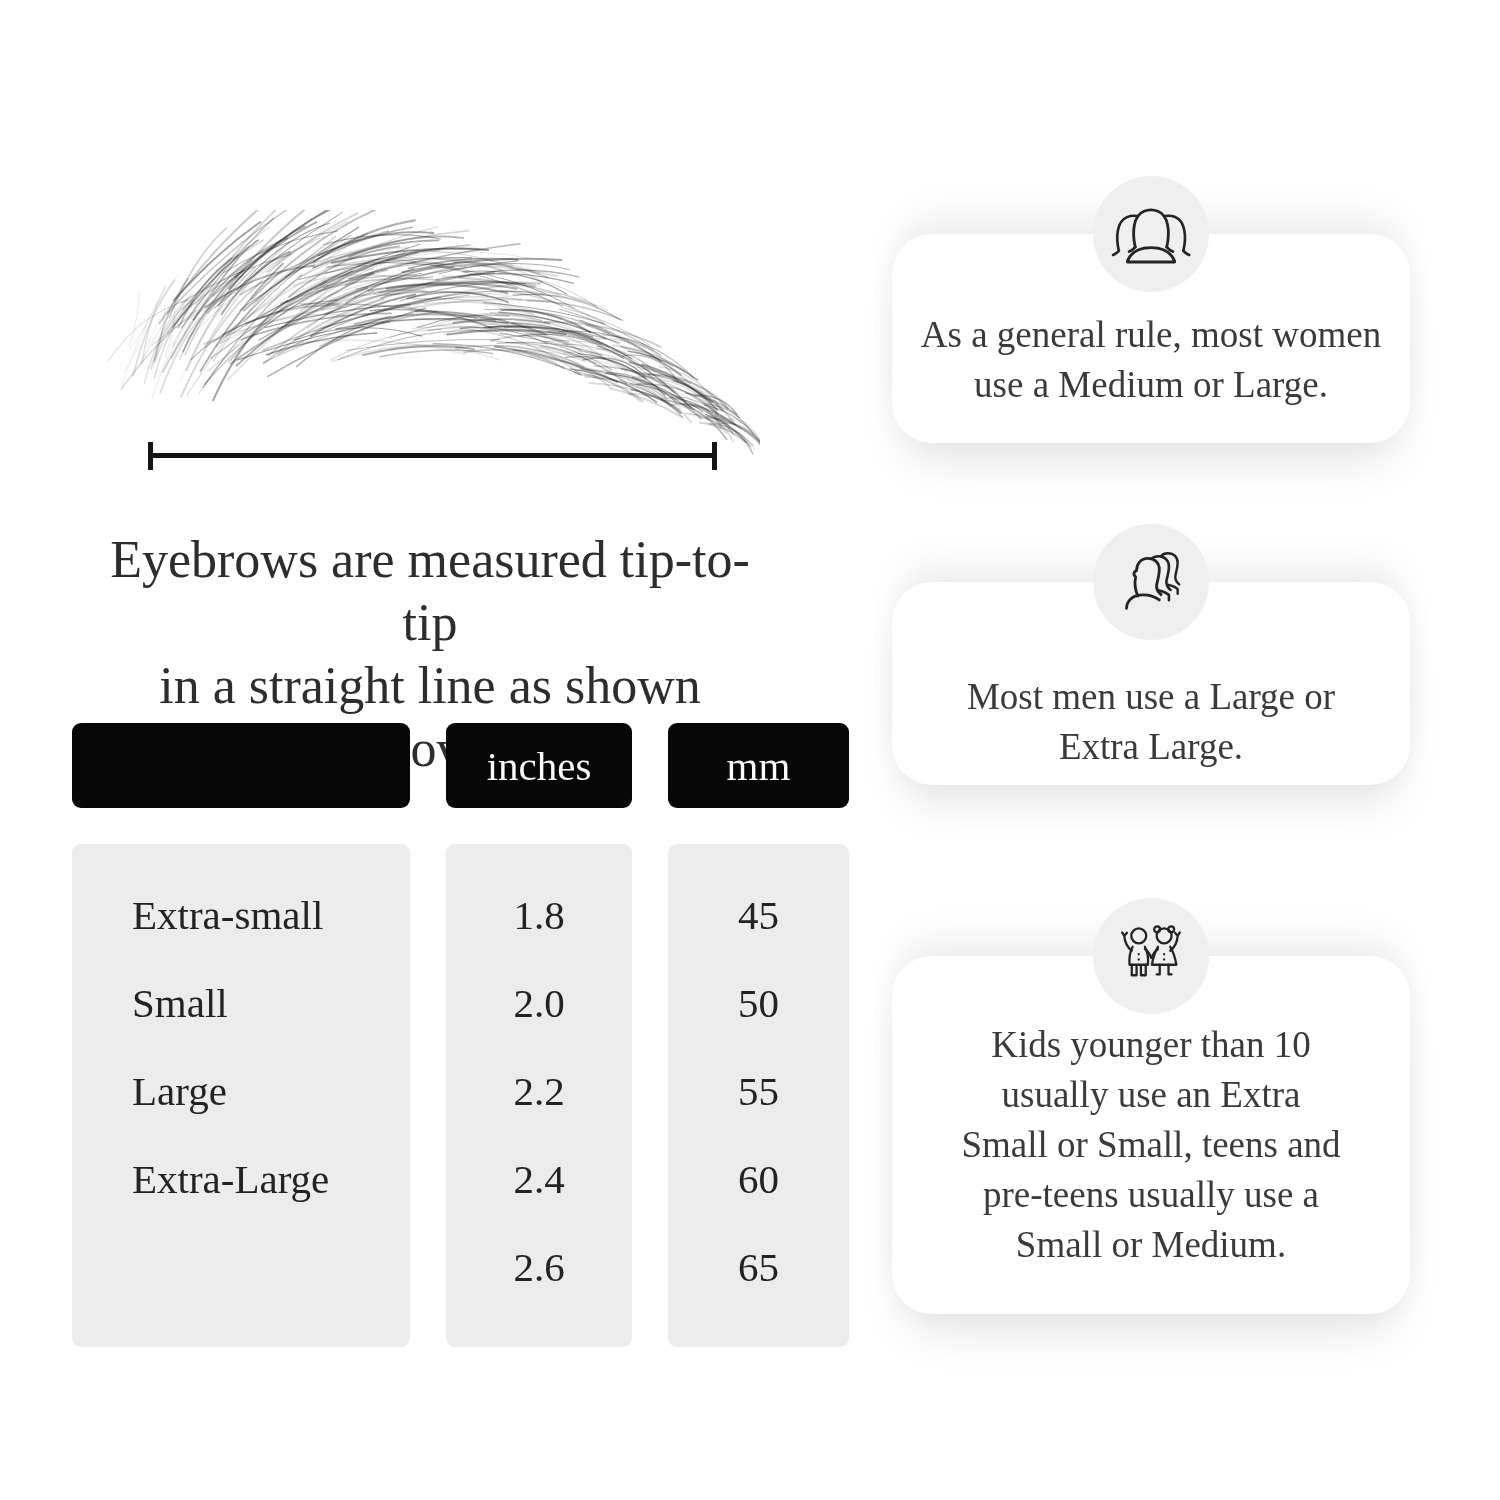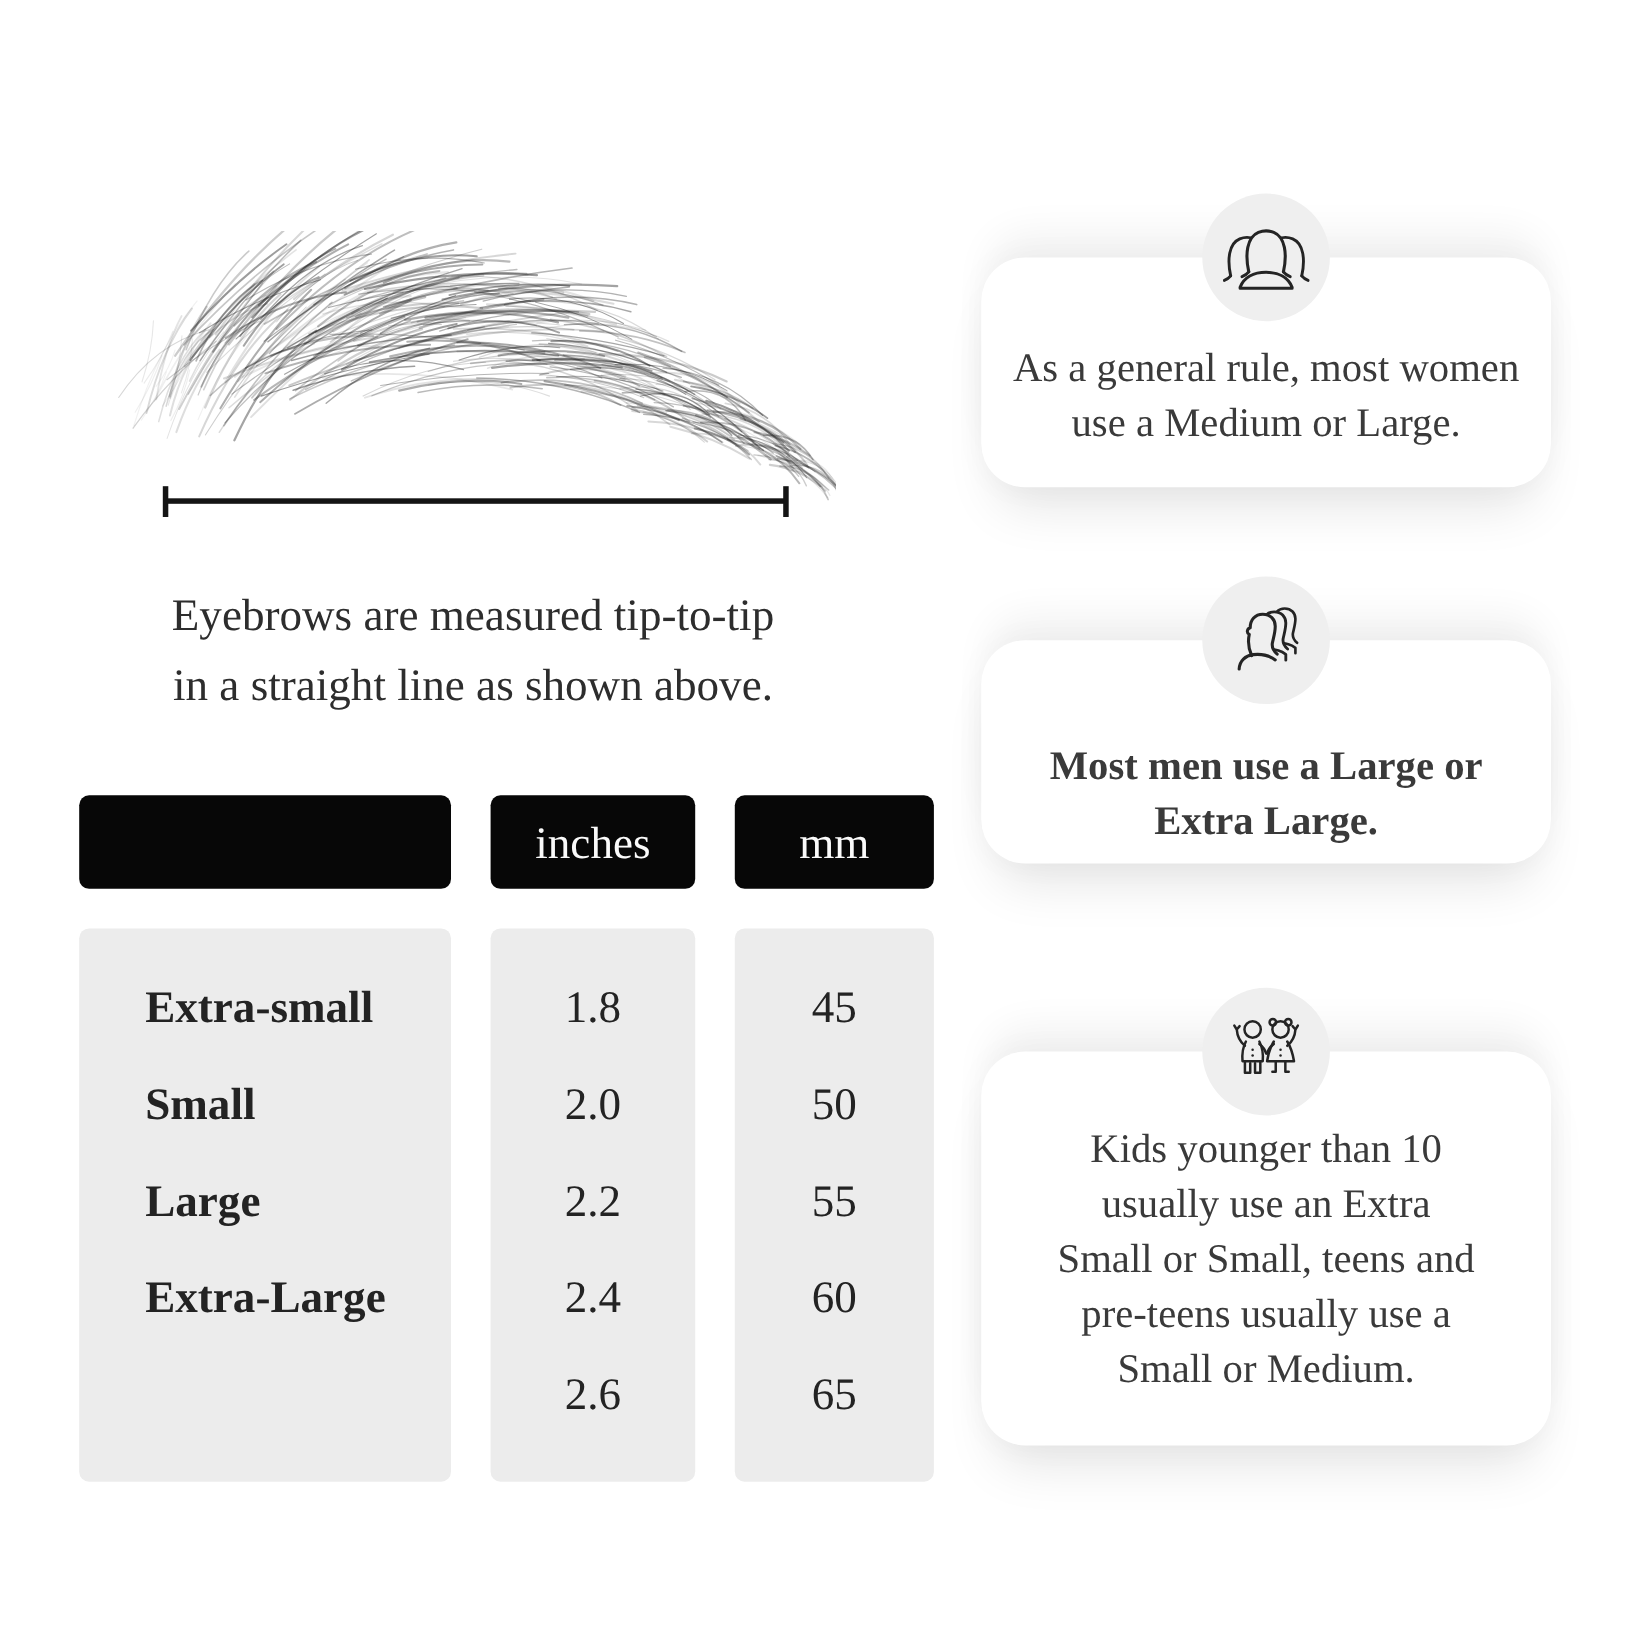--- a/index.html
+++ b/index.html
@@ -8,46 +8,46 @@
 
   
   #brow-svg{position:absolute;left:100px;top:210px;width:660px;height:245px;}
 
   .measure-wrap{position:absolute;left:145px;top:440px;width:575px;height:34px;}
   .measure-bar{position:absolute;left:6px;right:6px;top:13px;height:5px;background:#141414;}
   .measure-cap{position:absolute;top:2px;width:5px;height:28px;background:#141414;}
   .cap-l{left:3px;} .cap-r{right:3px;}
 
   .caption{position:absolute;left:95px;top:528px;width:670px;text-align:center;
-           font-size:41px;line-height:63px;color:#2d2d2d;}
+           font-size:52px;line-height:63px;color:#2d2d2d;}
 
   
   .size-table{position:absolute;left:72px;top:723px;width:719px;
               display:grid;grid-template-columns:338px 186px 181px;column-gap:7px;row-gap:10px;gap:36px;}
   .th{height:85px;background:#070707;border-radius:9px;color:#fafafa;
       display:flex;align-items:center;justify-content:center;font-size:41px;}
   .tcol{height:503px;background:#ececec;border-radius:9px;box-sizing:border-box;
         padding-top:27px;display:flex;flex-direction:column;}
   .trow{height:88px;display:flex;align-items:center;font-size:41px;color:#232323;}
-  .tcol.names .trow{padding-left:60px;font-weight:bold;}
+  .tcol.names .trow{padding-left:60px;}
   .tcol.nums .trow{justify-content:center;}
 
   
   .tip-card{position:absolute;left:892px;width:518px;background:#ffffff;border-radius:40px;
             box-shadow:0 -30px 36px -8px rgba(0,0,0,0.055),
                        0 32px 46px -14px rgba(0,0,0,0.10),
                        0 0 30px rgba(0,0,0,0.035);}
   .c1{top:234px;height:209px;}
   .c2{top:582px;height:203px;}
   .c3{top:956px;height:358px;}
   .icon-circle{position:absolute;top:-58px;left:50%;margin-left:-58px;width:116px;height:116px;
                border-radius:50%;background:#efefef;display:flex;align-items:center;justify-content:center;}
   .tip-text{text-align:center;font-size:37px;line-height:50px;color:#3a3a3a;}
   .c1 .tip-text{margin-top:76px;}
-  .c2 .tip-text{margin-top:90px;font-weight:bold;}
+  .c2 .tip-text{margin-top:90px;}
   .c3 .tip-text{margin-top:64px;}
 
   .pic{stroke:#242424;fill:none;stroke-width:3.2;stroke-linecap:round;stroke-linejoin:round;}
   .picfill{fill:#efefef;stroke:none;}
   .kid{stroke:#242424;fill:none;stroke-width:2.6;stroke-linecap:round;stroke-linejoin:round;}
 </style>
 </head>
 <body>
 
 <div id="canvas">

